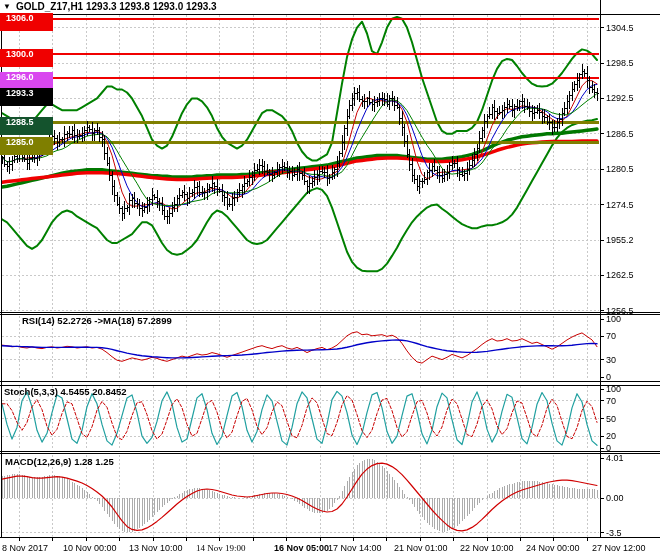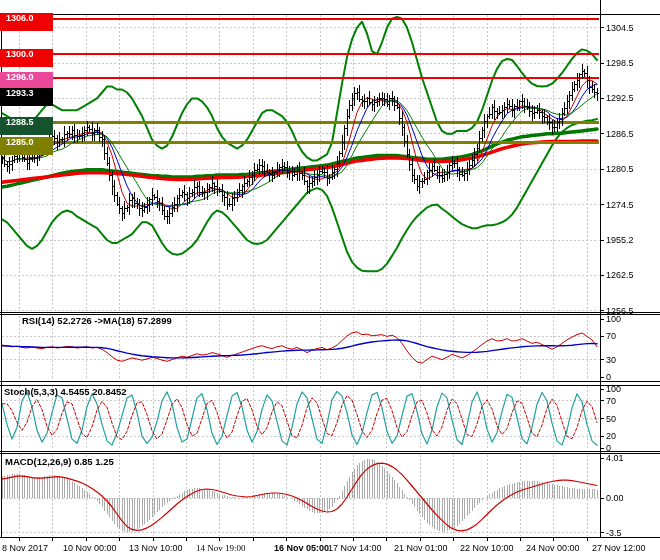--- a/index.html
+++ b/index.html
@@ -1147,23 +1147,24 @@
       <line x1="600" y1="377" x2="604" y2="377" stroke="#000000" stroke-width="1" shape-rendering="crispEdges"></line>
       <line x1="600" y1="389" x2="604" y2="389" stroke="#000000" stroke-width="1" shape-rendering="crispEdges"></line>
       <line x1="600" y1="400.8" x2="604" y2="400.8" stroke="#000000" stroke-width="1" shape-rendering="crispEdges"></line>
       <line x1="600" y1="418.5" x2="604" y2="418.5" stroke="#000000" stroke-width="1" shape-rendering="crispEdges"></line>
       <line x1="600" y1="436.2" x2="604" y2="436.2" stroke="#000000" stroke-width="1" shape-rendering="crispEdges"></line>
       <line x1="600" y1="448" x2="604" y2="448" stroke="#000000" stroke-width="1" shape-rendering="crispEdges"></line>
       <line x1="600" y1="458.0203" x2="604" y2="458.0203" stroke="#000000" stroke-width="1" shape-rendering="crispEdges"></line>
       <line x1="600" y1="498" x2="604" y2="498" stroke="#000000" stroke-width="1" shape-rendering="crispEdges"></line>
       <line x1="600" y1="532.895" x2="604" y2="532.895" stroke="#000000" stroke-width="1" shape-rendering="crispEdges"></line>
     </svg>
+  <div id="title-bar"><span id="dd-arrow">▼</span><span>GOLD_Z17,H1  1293.3 1293.8 1293.0 1293.3</span></div>
   <div class="paneLabel" style="left:22px;top:315px;">RSI(14) 52.2726  -&gt;MA(18) 57.2899</div>
   <div class="paneLabel" style="left:4px;top:386px;">Stoch(5,3,3) 4.5455 20.8452</div>
-  <div class="paneLabel" style="left:5px;top:456px;">MACD(12,26,9) 0.85 1.25</div>
+  <div class="paneLabel" style="left:5px;top:456px;">MACD(12,26,9) 1.28 1.25</div>
   <div id="labels">
       <div class="lbl" style="left: 606px; top: 22.6px;">1304.5</div>
       <div class="lbl" style="left: 606px; top: 58px;">1298.5</div>
       <div class="lbl" style="left: 606px; top: 93.4px;">1292.5</div>
       <div class="lbl" style="left: 606px; top: 128.8px;">1286.5</div>
       <div class="lbl" style="left: 606px; top: 164.2px;">1280.5</div>
       <div class="lbl" style="left: 606px; top: 199.6px;">1274.5</div>
       <div class="lbl" style="left: 606px; top: 235px;">1955.2</div>
       <div class="lbl" style="left: 606px; top: 270.4px;">1262.5</div>
       <div class="lbl" style="left: 606px; top: 305.8px;">1256.5</div>
@@ -1184,18 +1185,18 @@
       <div class="lbl" style="left: 129px; top: 543px;">13 Nov 10:00</div>
       <div class="lbl" style="left: 196px; top: 543px; font-family: Liberation Serif, serif;">14 Nov 19:00</div>
       <div class="lbl" style="left: 274px; top: 543px; font-weight: bold;">16 Nov 05:00</div>
       <div class="lbl" style="left: 328px; top: 543px;">17 Nov 14:00</div>
       <div class="lbl" style="left: 394px; top: 543px;">21 Nov 01:00</div>
       <div class="lbl" style="left: 460px; top: 543px;">22 Nov 10:00</div>
       <div class="lbl" style="left: 526px; top: 543px;">24 Nov 00:00</div>
       <div class="lbl" style="left: 592px; top: 543px;">27 Nov 12:00</div>
       <div class="tag" style="left: 0px; top: 13.25px; background: rgb(240, 0, 0);">1306.0</div>
       <div class="tag" style="left: 0px; top: 48.65px; background: rgb(240, 0, 0);">1300.0</div>
-      <div class="tag" style="left: 0px; top: 72.25px; background: #ec4899;">1296.0</div>
+      <div class="tag" style="left: 0px; top: 72.25px; background: #d946ef;">1296.0</div>
       <div class="tag" style="left: 0px; top: 116.5px; background: #14532d;">1288.5</div>
       <div class="tag" style="left: 0px; top: 137.15px; background: rgb(127, 127, 0);">1285.0</div>
       <div class="tag" style="left: 0px; top: 88.18px; background: rgb(0, 0, 0);">1293.3</div>
     </div>
 </div>
 
 </body></html>

